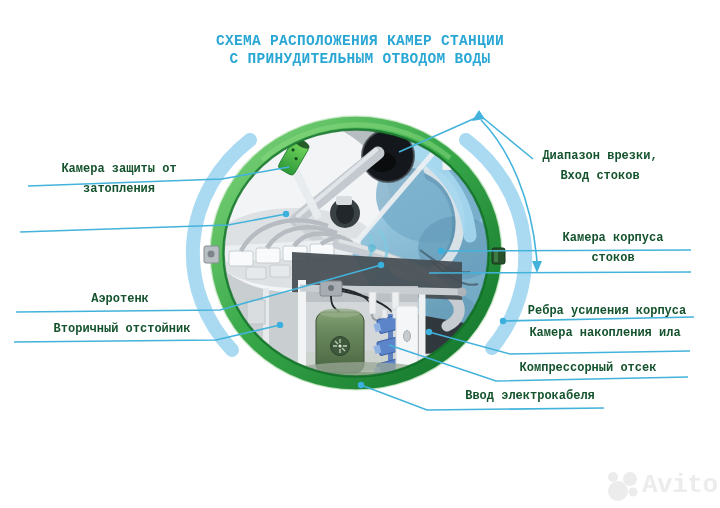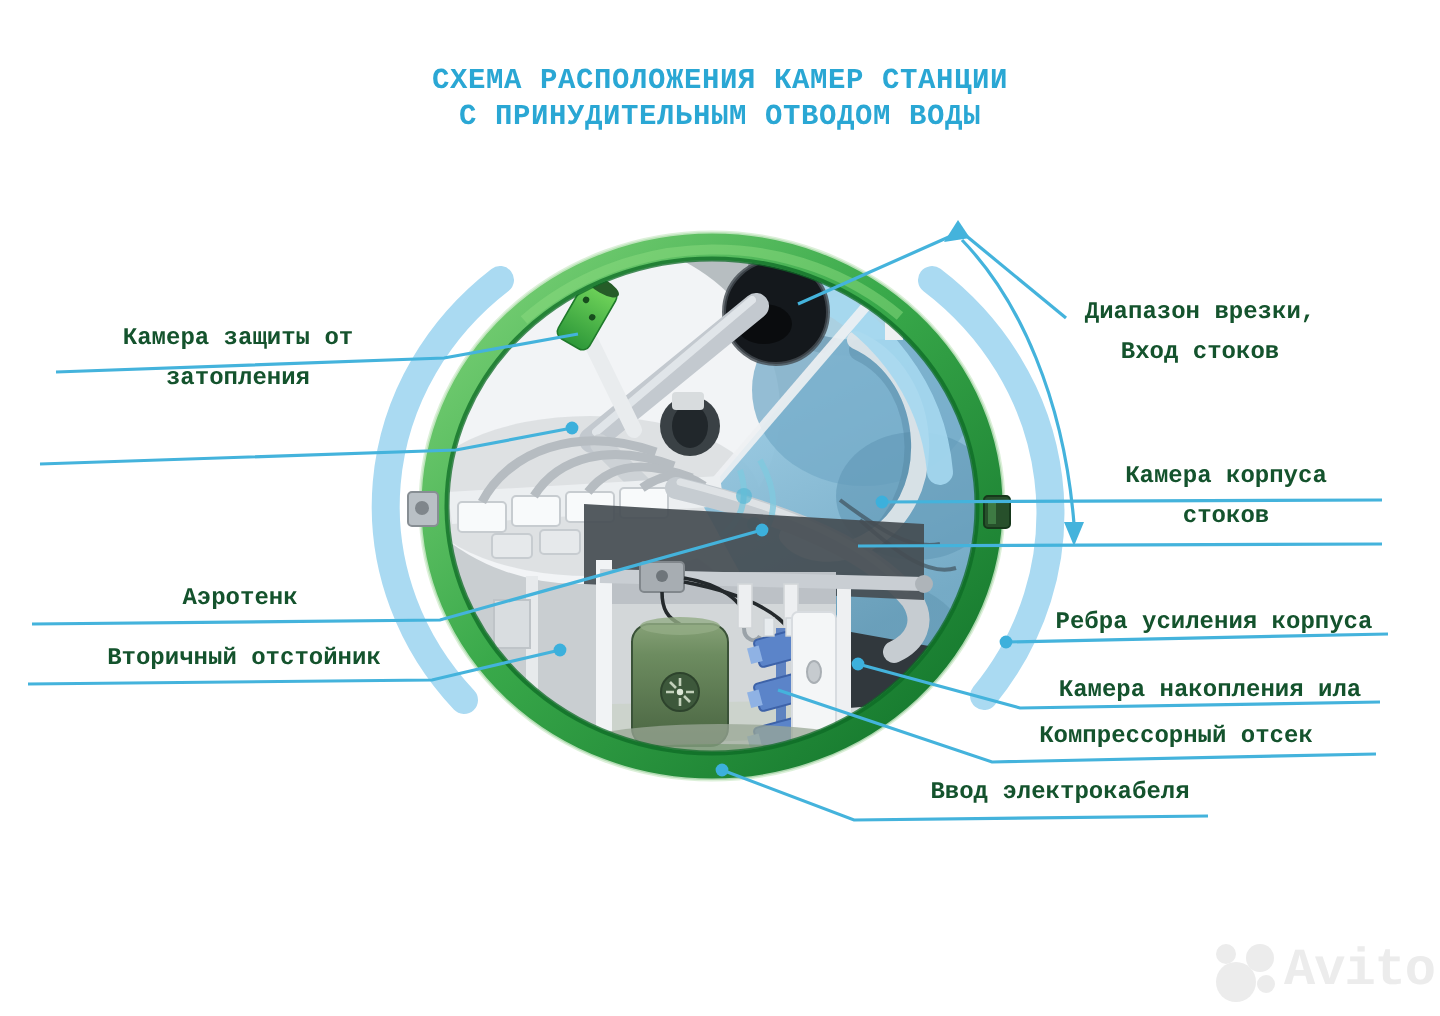--- a/index.html
+++ b/index.html
@@ -11,21 +11,21 @@
          letter-spacing:.3px;white-space:pre-line;}
   .lbl{position:absolute;text-align:center;color:#14532d;font-size:12px;
        line-height:19.5px;font-weight:700;white-space:pre-line;}
   .lbl1{left:26px;top:160px;width:186px;}
   .lbl2{left:16px;top:209px;width:200px;}
   .lbl3{left:28px;top:290px;width:184px;}
   .lbl4{left:16px;top:320px;width:212px;}
   .lbl5{left:516px;top:147px;width:168px;}
   .lbl6{left:532px;top:229px;width:162px;}
   .lbl7{left:514px;top:286px;width:186px;margin-top:16px;}
-  .lbl8{left:516px;top:336px;width:178px;}
+  .lbl8{left:516px;top:324px;width:178px;}
   .lbl9{left:502px;top:359px;width:172px;}
   .lbl10{left:446px;top:387px;width:168px;}
   .watermark{position:absolute;left:598px;top:464px;width:124px;height:42px;
              display:flex;align-items:center;}
   .wm-text{color:#ececec;font-size:26px;font-weight:700;letter-spacing:-.5px;
            line-height:42px;margin-left:4px;}
 </style>
 </head>
 <body>
 

